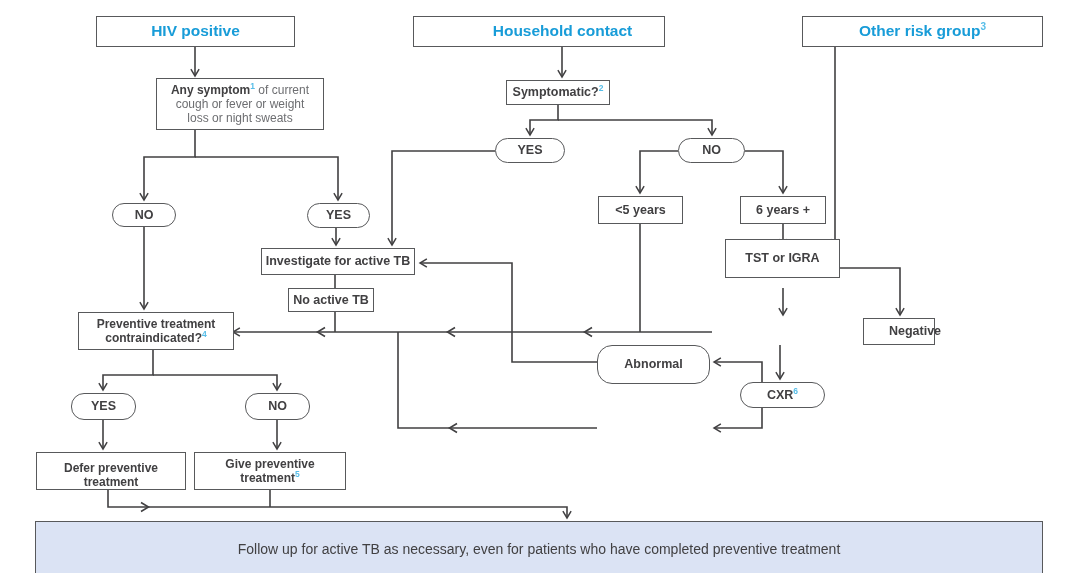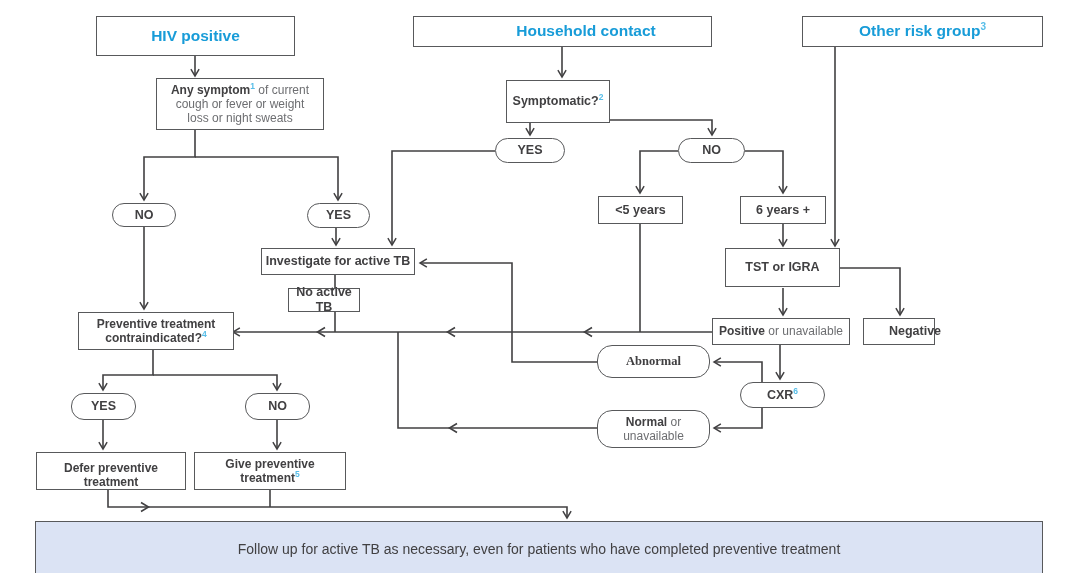--- a/index.html
+++ b/index.html
@@ -82,82 +82,75 @@
     <path class="w" d="M108,490 V507 H567 V518" marker-end="url(#arr)"></path>
     <path class="w" d="M270,490 V507"></path>
 
     <path class="w" d="M592,327.5 L584.5,332 L592,336.5"></path>
     <path class="w" d="M455,327.5 L447.5,332 L455,336.5"></path>
     <path class="w" d="M325,327.5 L317.5,332 L325,336.5"></path>
     <path class="w" d="M457,423.5 L449.5,428 L457,432.5"></path>
     <path class="w" d="M141,502.5 L148.5,507 L141,511.5"></path>
   </svg>
 
-  <div class="box hdr" style="left:96px;top:16px;width:199px;height:40px;">
+  <div class="box hdr" style="left:96px;top:16px;width:199px;height:31px;">
     <span>HIV positive</span>
   </div>
-  <div class="box hdr" style="left:413px;top:16px;width:299px;height:31px;padding-left:47px;">
+  <div class="box hdr" style="left:413px;top:16px;width:252px;height:31px;padding-left:47px;">
     <span>Household contact</span>
   </div>
   <div class="box hdr" style="left:802px;top:16px;width:241px;height:31px;text-align:center;">
     <span class="wrap"><span>Other risk group</span><sup class="fn">3</sup></span>
   </div>
 
   <div class="box" style="left:110px;top:78px;width:168px;height:52px;margin-left:46px;">
     <div class="symptom-text"><b>Any symptom</b><sup class="fn">1</sup><span class="gray"> of current cough or fever or weight loss or night sweats</span></div>
   </div>
   <div class="box rounded" style="left:112px;top:203px;width:64px;height:24px;">
     <span>NO</span>
   </div>
   <div class="box rounded" style="left:307px;top:203px;width:63px;height:25px;">
     <span>YES</span>
   </div>
 
-  <div class="box" style="left:506px;top:80px;width:104px;height:43px;">
+  <div class="box" style="left:506px;top:80px;width:104px;height:25px;">
     <span class="wrap"><b>Symptomatic?</b><sup class="fn">2</sup></span>
   </div>
   <div class="box rounded" style="left:495px;top:138px;width:70px;height:25px;">
     <span>YES</span>
   </div>
   <div class="box rounded" style="left:678px;top:138px;width:67px;height:25px;">
     <span>NO</span>
   </div>
   <div class="box" style="left:598px;top:196px;width:85px;height:28px;">
     <span>&lt;5 years</span>
   </div>
   <div class="box" style="left:740px;top:196px;width:86px;height:28px;">
     <span>6 years +</span>
   </div>
 
-  <div class="box" style="left:725px;top:248px;width:115px;height:39px;">
+  <div class="box" style="left:725px;top:239px;width:115px;height:39px;">
     <span>TST or IGRA</span>
-  </div>
-  <div class="box" style="left:712px;top:318px;width:138px;height:27px;font-size:12px;">
-    <span class="wrap"><b>Positive</b><span class="gray"> or unavailable</span></span>
   </div>
   <div class="box" style="left:863px;top:318px;width:72px;height:27px;padding-left:32px;">
     <span>Negative</span>
   </div>
 
   <div class="box" style="left:261px;top:248px;width:154px;height:27px;">
     <span>Investigate for active TB</span>
   </div>
-  <div class="box" style="left:288px;top:288px;width:72px;height:24px;">
+  <div class="box" style="left:288px;top:288px;width:86px;height:24px;">
     <span>No active TB</span>
   </div>
 
-  <div class="box rounded" style="left:597px;top:345px;width:113px;height:33px;border-radius:15px;font-family:Liberation Serif, serif;">
+  <div class="box rounded" style="left:597px;top:345px;width:113px;height:39px;border-radius:15px;">
     <span>Abnormal</span>
   </div>
   <div class="box rounded" style="left:740px;top:382px;width:85px;height:26px;">
     <span class="wrap"><b>CXR</b><sup class="fn">6</sup></span>
-  </div>
-  <div class="box rounded" style="left:597px;top:410px;width:113px;height:38px;border-radius:15px;font-size:12px;">
-    <span><b>Normal</b><span class="gray"> or</span></span>
-    <span class="gray">unavailable</span>
   </div>
 
   <div class="box" style="left:78px;top:312px;width:156px;height:38px;font-size:12px;">
     <span>Preventive treatment</span>
     <span><span>contraindicated?</span><sup class="fn">4</sup></span>
   </div>
   <div class="box rounded" style="left:71px;top:393px;width:65px;height:27px;">
     <span>YES</span>
   </div>
   <div class="box rounded" style="left:245px;top:393px;width:65px;height:27px;">

